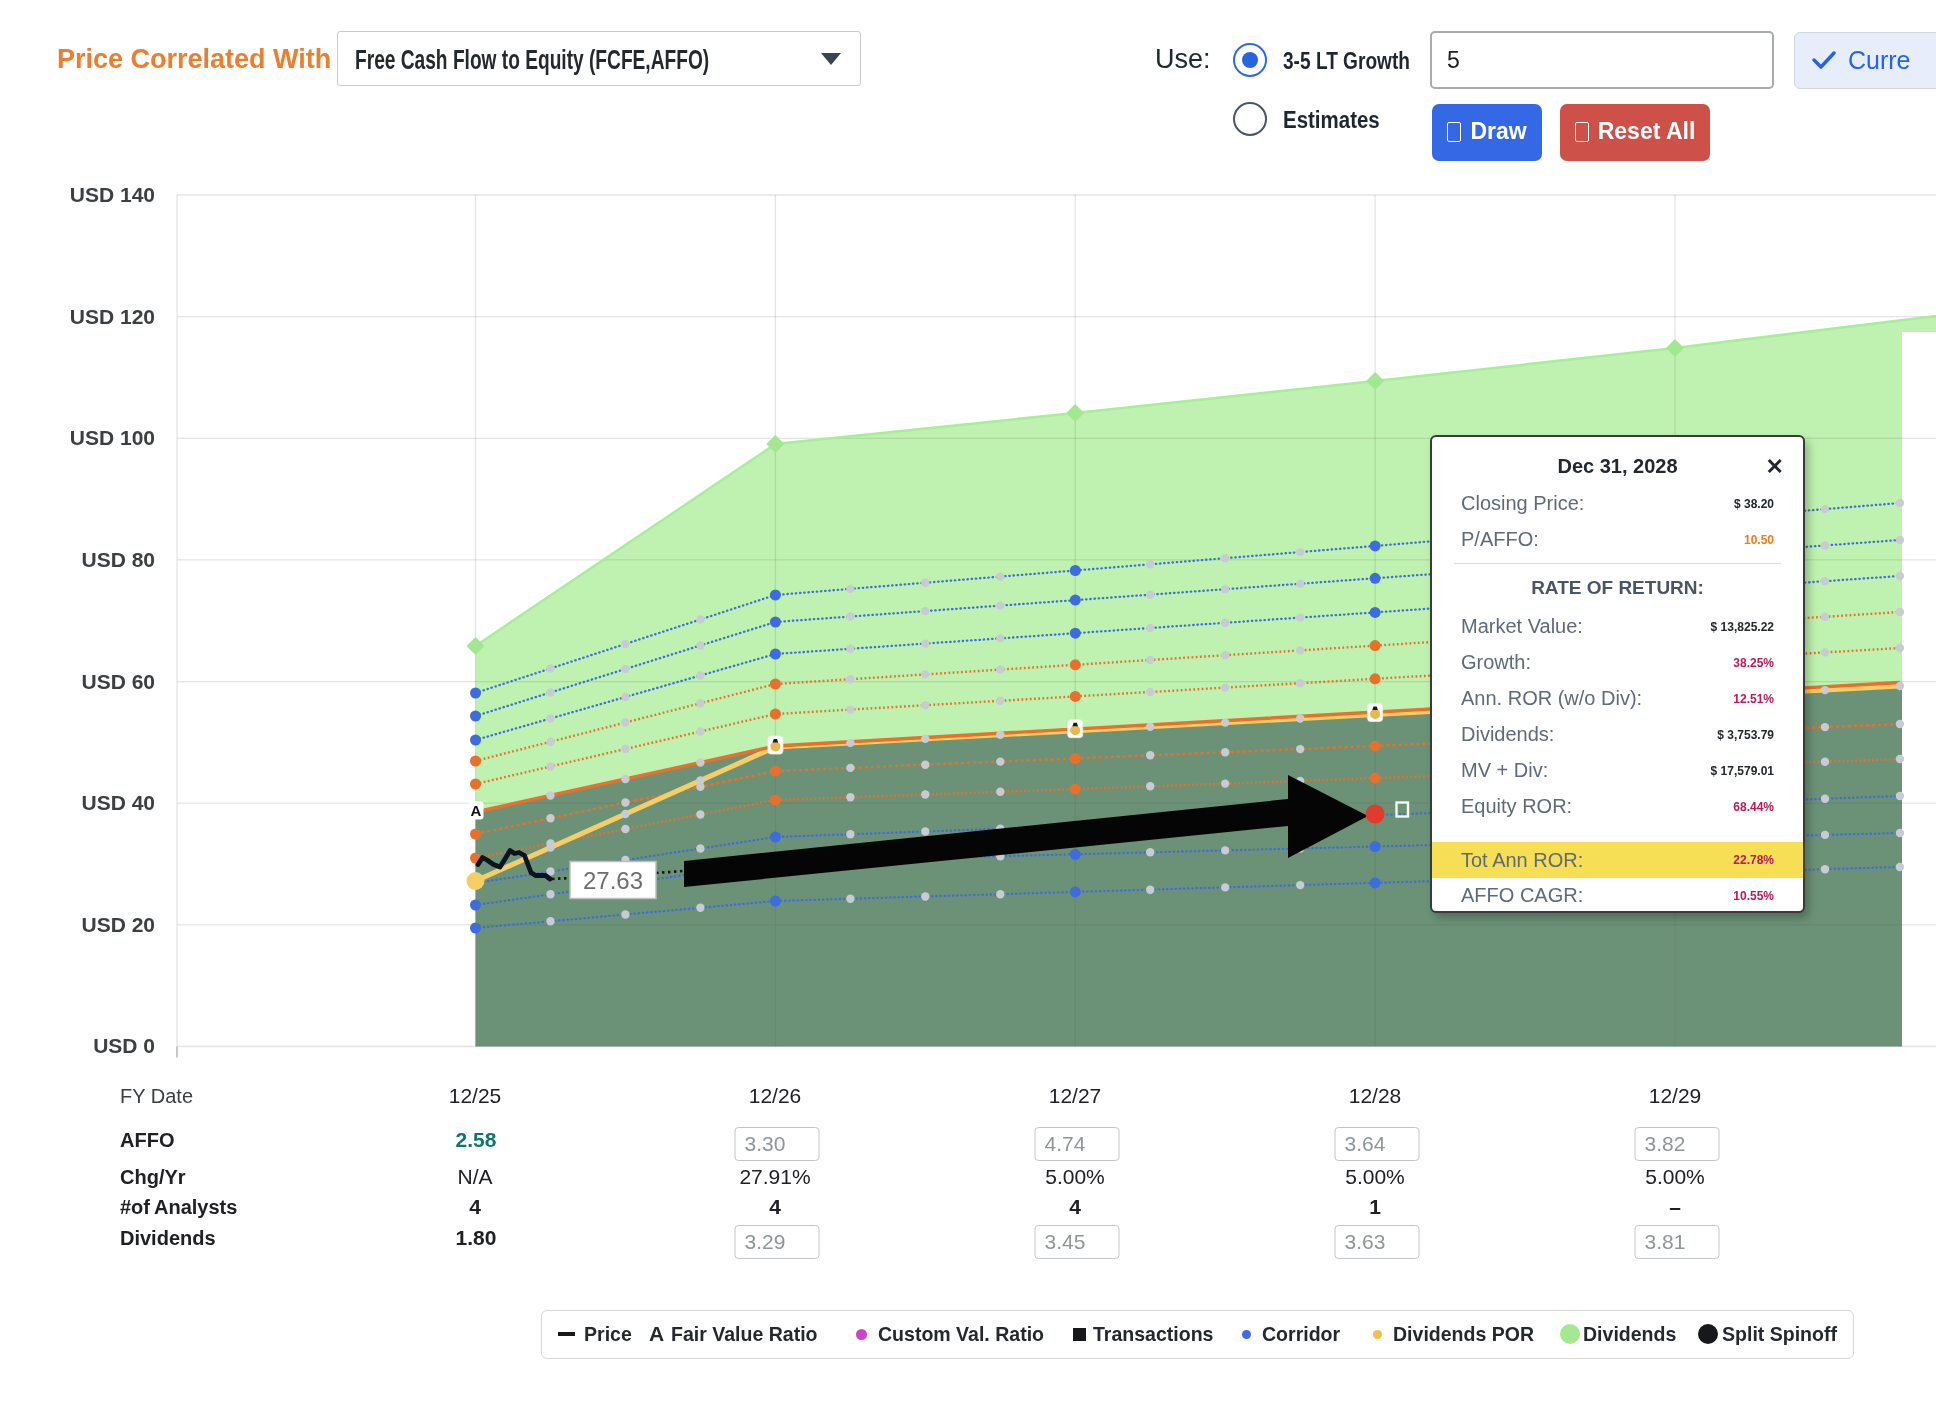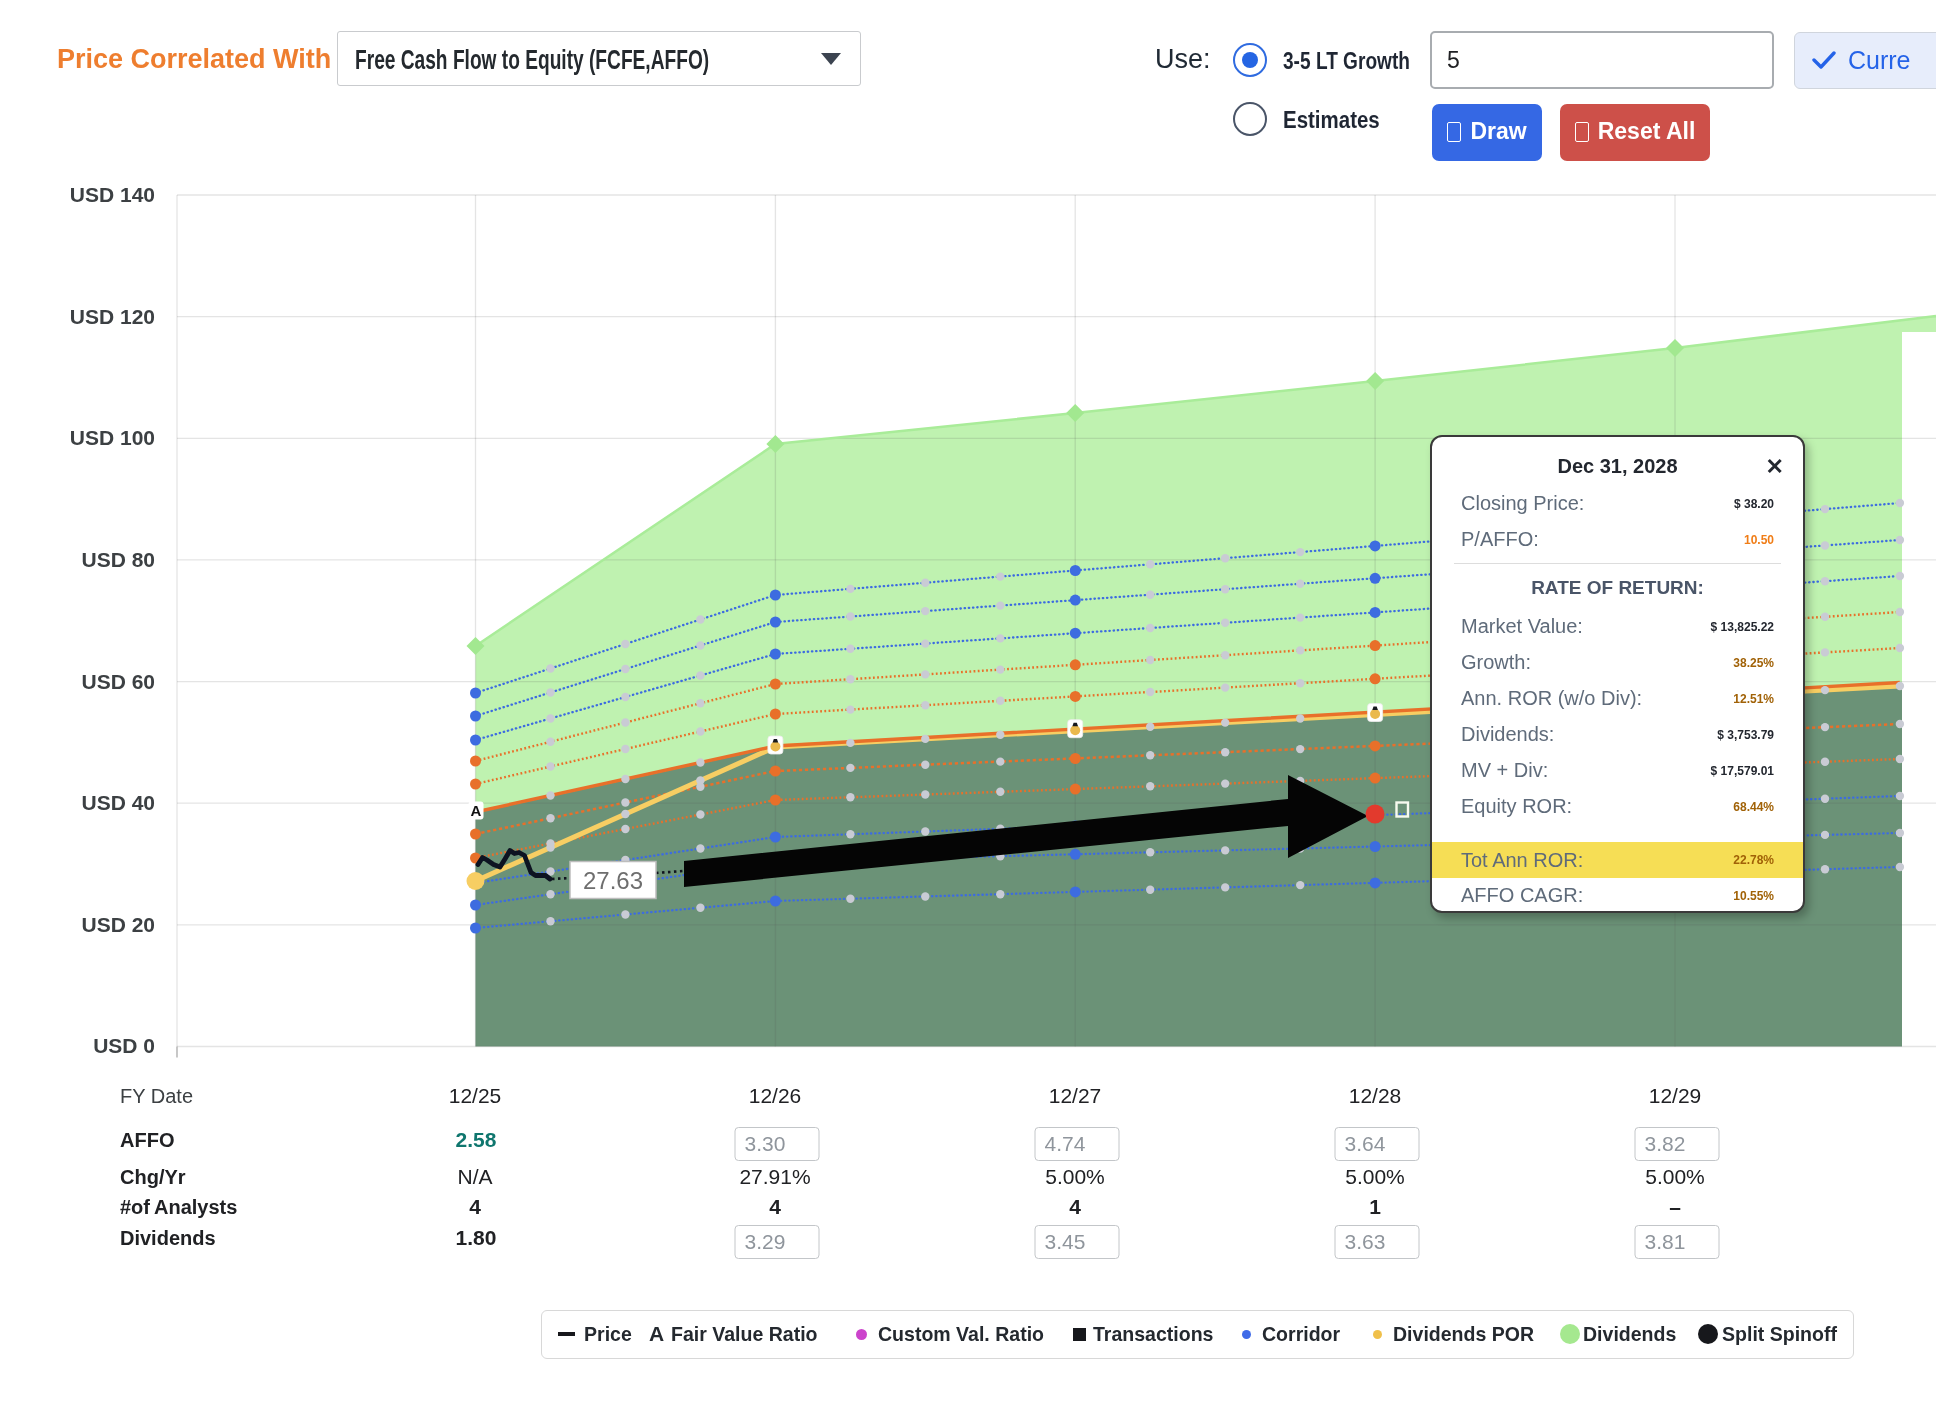--- a/index.html
+++ b/index.html
@@ -4,21 +4,21 @@
 *{margin:0;padding:0;box-sizing:border-box}
 html,body{width:1936px;height:1406px;background:#fff;font-family:"Liberation Sans",sans-serif;position:relative;overflow:hidden}
 .a{position:absolute}
 .lbl{position:absolute;transform:translateY(-50%);font-weight:bold;color:#3c4043;font-size:21px;text-align:right;width:120px}
 .cv{position:absolute;transform:translate(-50%,-50%);font-size:21px;color:#202124;white-space:nowrap}
 .rowlab{position:absolute;transform:translateY(-50%);font-size:20px;color:#202124;font-weight:bold;left:120px;white-space:nowrap}
 .inp{position:absolute;transform:translate(-50%,-50%);width:85px;height:34px;border:1.5px solid #c3c6c9;border-radius:4px;background:#fff;color:#8f959c;font-size:21px;line-height:31px;padding-left:9px}
 .tr{display:flex;justify-content:space-between;align-items:center;padding:0 29px}
 .tl{color:#5f6b7a;font-size:20px}
 .tv{font-weight:bold;font-size:12px;color:#23272f}
-.grn{color:#a16207}
+.grn{color:#be185d}
 .leg{display:flex;align-items:center;font-size:21px;font-weight:600;color:#24292f;white-space:nowrap}
 .leg b{display:inline-block;transform:scaleX(0.93);transform-origin:0 50%;font-weight:600}
 </style></head>
 <body>
 <svg width="1936" height="1406" viewBox="0 0 1936 1406" style="position:absolute;left:0;top:0">
 <path d="M475.5,646 L775.4,444 L1075.2,413 L1375.1,381 L1675,348 L1936,316 L1936,332 L1902,332 L1902,686.5 L775.4,747 L475.5,813 Z" fill="#bff2b0"></path>
 <path d="M475.5,813 L775.4,747 L1902,686.5 L1902,1046.5 L475.5,1046.5 Z" fill="#6b9277"></path>
 <g stroke="#5a5a5a" stroke-opacity="0.16" stroke-width="1.3">
       <line x1="177.0" y1="195.0" x2="1936" y2="195.0"></line>
       <line x1="177.0" y1="316.6" x2="1936" y2="316.6"></line>
@@ -327,21 +327,21 @@
 
 <div class="lbl" style="left:35px;top:195px">USD 140</div>
 <div class="lbl" style="left:35px;top:317px">USD 120</div>
 <div class="lbl" style="left:35px;top:438px">USD 100</div>
 <div class="lbl" style="left:35px;top:560px">USD 80</div>
 <div class="lbl" style="left:35px;top:682px">USD 60</div>
 <div class="lbl" style="left:35px;top:803px">USD 40</div>
 <div class="lbl" style="left:35px;top:925px">USD 20</div>
 <div class="lbl" style="left:35px;top:1046px">USD 0</div>
 
-<div class="a" style="left:1430px;top:435px;width:375px;height:478px;background:#fff;border:2.5px solid #3a3a3a;border-radius:12px;box-shadow:4px 5px 8px rgba(0,0,0,0.25)">
+<div class="a" style="left:1430px;top:435px;width:375px;height:478px;background:#fff;border:2.5px solid #3a3a3a;border-radius:6px;box-shadow:4px 5px 8px rgba(0,0,0,0.25)">
   <div style="text-align:center;font-size:20px;font-weight:bold;color:#23272f;margin-top:18px">Dec 31, 2028</div>
   <div class="a" style="right:19px;top:17px;font-size:22px;font-weight:bold;color:#23272f">✕</div>
   <div class="tr" style="margin-top:14px">
       <span class="tl">Closing Price:</span>
       <span class="tv">$ 38.20</span>
     </div>
   <div class="tr" style="margin-top:13px">
       <span class="tl">P/AFFO:</span>
       <span class="tv" style="color:#f07d17">10.50</span>
     </div>

